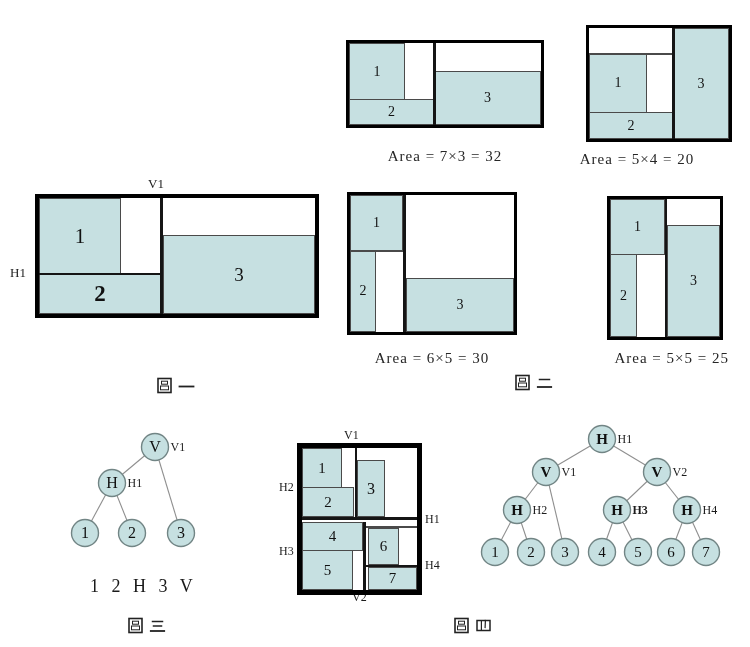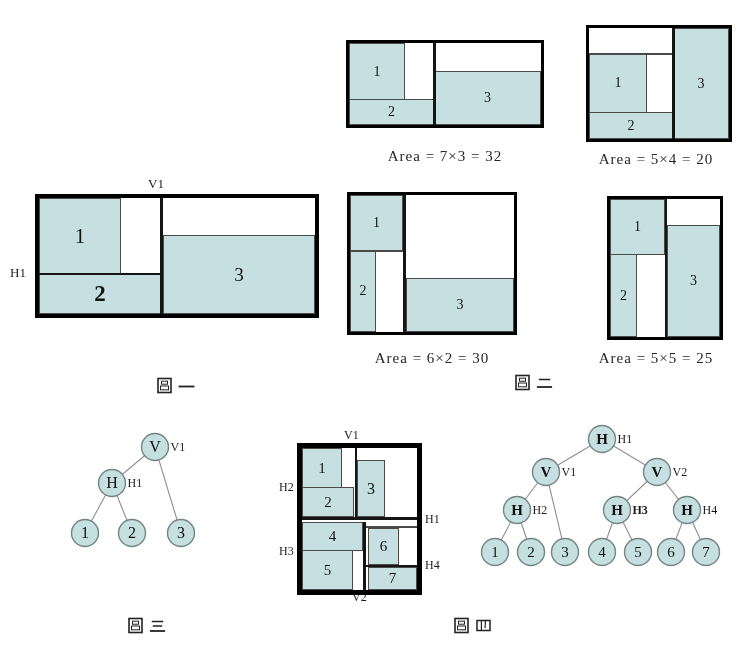--- a/index.html
+++ b/index.html
@@ -47,21 +47,21 @@
   </div>
   <div class="arealabel" style="left:346px; top:148px; width:198px;">Area = 7×3 = 32</div>
 
   <div class="rectfig" style="left:586px; top:25px; width:140px; height:111px;">
     <div class="blk" style="left:0; top:25px; width:58px; height:60px;">1</div>
     <div class="blk" style="left:0; top:84px; width:84px; height:27px;">2</div>
     <div class="blk" style="left:84px; top:0; width:56px; height:111px;">3</div>
     <div class="thinline" style="left:0; top:25px; width:84px; height:1.5px;"></div>
     <div class="vdiv" style="left:83px; top:0; width:2.5px; height:111px;"></div>
   </div>
-  <div class="arealabel" style="left:583px; top:151px; width:146px;">Area = 5×4 = 20</div>
+  <div class="arealabel" style="left:564px; top:151px; width:146px;">Area = 5×4 = 20</div>
 
   <div class="cutlab" style="left:148px; top:176px; font-size:13px;">V1</div>
   <div class="cutlab" style="left:10px; top:265px; font-size:13px;">H1</div>
   <div class="rectfig thick4" style="left:35px; top:194px; width:276px; height:116px;">
     <div class="blk" style="left:0; top:0; width:82px; height:76px; font-size:21px;">1</div>
     <div class="blk" style="left:0; top:75px; width:122px; height:41px; font-size:23px; font-weight:600;">2</div>
     <div class="blk" style="left:124px; top:37px; width:152px; height:79px; font-size:19px;">3</div>
     <div class="hdiv" style="left:0; top:74.5px; width:122px; height:2px;"></div>
     <div class="vdiv" style="left:121px; top:0; width:3px; height:116px;"></div>
   </div>
@@ -76,29 +76,29 @@
       </svg>
     </div>
 
   <div class="rectfig" style="left:347px; top:192px; width:164px; height:137px;">
     <div class="blk" style="left:0; top:0; width:53px; height:56px;">1</div>
     <div class="blk" style="left:0; top:55px; width:26px; height:82px;">2</div>
     <div class="blk" style="left:56px; top:83px; width:108px; height:54px;">3</div>
     <div class="thinline" style="left:0; top:55px; width:53px; height:1.5px;"></div>
     <div class="vdiv" style="left:53px; top:0; width:2.5px; height:137px;"></div>
   </div>
-  <div class="arealabel" style="left:347px; top:350px; width:170px;">Area = 6×2 = 30</div>
+  <div class="arealabel" style="left:347px; top:350px; width:170px;">Area = 6×5 = 30</div>
 
   <div class="rectfig" style="left:607px; top:196px; width:110px; height:138px;">
     <div class="blk" style="left:0; top:0; width:55px; height:56px;">1</div>
     <div class="blk" style="left:0; top:55px; width:27px; height:83px;">2</div>
     <div class="blk" style="left:57px; top:26px; width:53px; height:112px;">3</div>
     <div class="vdiv" style="left:54.5px; top:0; width:2.5px; height:138px;"></div>
   </div>
-  <div class="arealabel" style="left:583px; top:350px; width:146px;">Area = 5×5 = 25</div>
+  <div class="arealabel" style="left:583px; top:350px; width:146px;text-align:right;">Area = 5×5 = 25</div>
   <div class="cjkcap" style="left:514px; top:374px;" aria-label="圖二">
       <svg width="17" height="17" viewBox="0 0 17 17" stroke="#222" stroke-linecap="square">
         <rect x="2" y="1.5" width="13" height="14" fill="none" stroke-width="1.6"></rect>
         <rect x="5.5" y="4.2" width="6" height="3" fill="none" stroke-width="1"></rect>
         <rect x="4.5" y="9" width="8" height="3.8" fill="none" stroke-width="1"></rect>
       </svg>
       <svg width="17" height="17" viewBox="0 0 17 17" stroke="#222" stroke-linecap="square">
         <line x1="3.5" y1="5.5" x2="13.5" y2="5.5" stroke-width="1.5"></line>
         <line x1="1.8" y1="13" x2="15.2" y2="13" stroke-width="1.8"></line>
       </svg>
@@ -115,20 +115,21 @@
       <circle cx="57" cy="63" r="13.5" fill="#c6e0e1" stroke="#728585" stroke-width="1.4"></circle>
       <text x="57" y="68" text-anchor="middle" font-family="&quot;Liberation Serif&quot;, serif" font-size="16" font-weight="400" fill="#101010">H</text>
       <text x="72.5" y="67" text-anchor="start" font-family="&quot;Liberation Serif&quot;, serif" font-size="12" font-weight="400" fill="#1c1c1c">H1</text>
       <circle cx="30" cy="113" r="13.5" fill="#c6e0e1" stroke="#728585" stroke-width="1.4"></circle>
       <text x="30" y="118" text-anchor="middle" font-family="&quot;Liberation Serif&quot;, serif" font-size="16" font-weight="400" fill="#101010">1</text>
       <circle cx="77" cy="113" r="13.5" fill="#c6e0e1" stroke="#728585" stroke-width="1.4"></circle>
       <text x="77" y="118" text-anchor="middle" font-family="&quot;Liberation Serif&quot;, serif" font-size="16" font-weight="400" fill="#101010">2</text>
       <circle cx="126" cy="113" r="13.5" fill="#c6e0e1" stroke="#728585" stroke-width="1.4"></circle>
       <text x="126" y="118" text-anchor="middle" font-family="&quot;Liberation Serif&quot;, serif" font-size="16" font-weight="400" fill="#101010">3</text>
     </svg>
+  <div class="polish" style="left:90px; top:576px;">1 2 H 3 V</div>
   <div class="cjkcap" style="left:127px; top:617px;" aria-label="圖三">
       <svg width="17" height="17" viewBox="0 0 17 17" stroke="#222" stroke-linecap="square">
         <rect x="2" y="1.5" width="13" height="14" fill="none" stroke-width="1.6"></rect>
         <rect x="5.5" y="4.2" width="6" height="3" fill="none" stroke-width="1"></rect>
         <rect x="4.5" y="9" width="8" height="3.8" fill="none" stroke-width="1"></rect>
       </svg>
       <svg width="17" height="17" viewBox="0 0 17 17" stroke="#222" stroke-linecap="square">
         <line x1="3.5" y1="4.5" x2="13.5" y2="4.5" stroke-width="1.5"></line>
         <line x1="4.5" y1="9" x2="12.5" y2="9" stroke-width="1.5"></line>
         <line x1="1.8" y1="14" x2="15.2" y2="14" stroke-width="1.8"></line>

